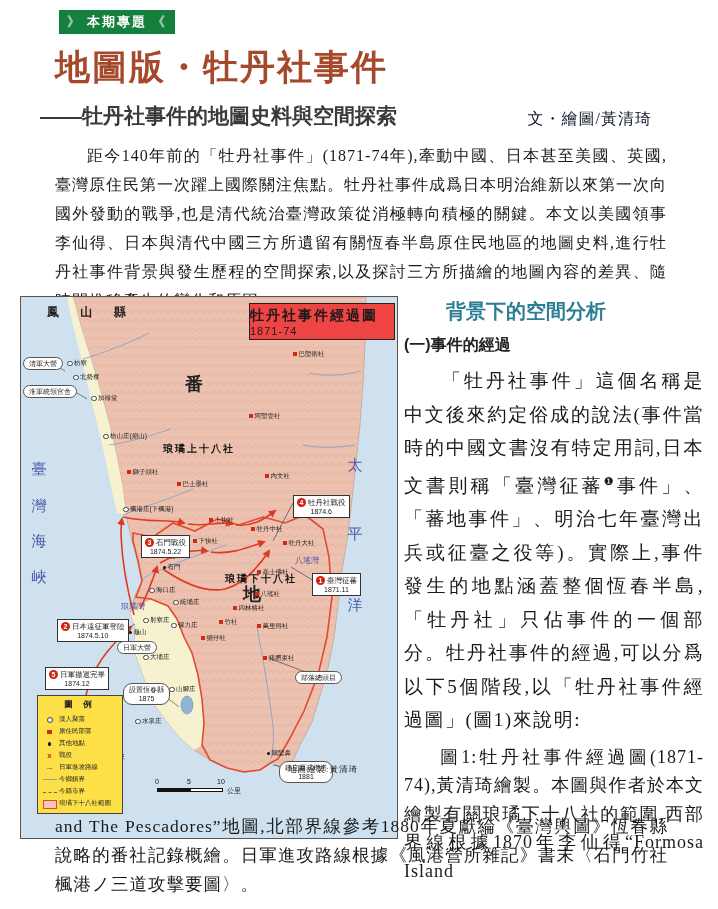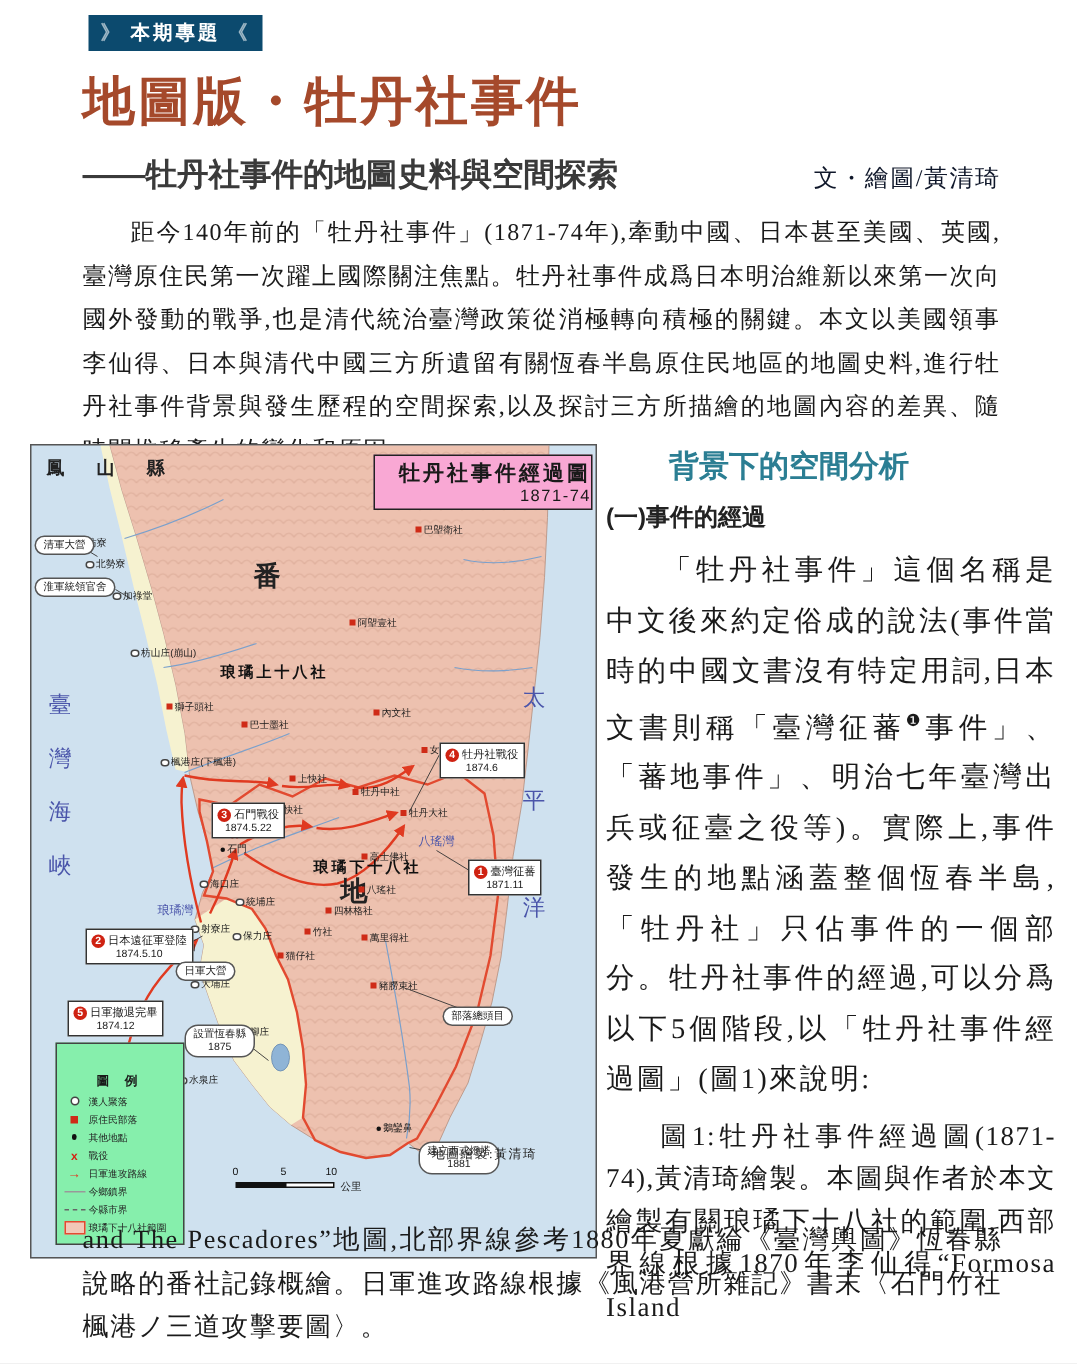--- a/index.html
+++ b/index.html
@@ -1,27 +1,27 @@
 <!DOCTYPE html>
 <html><head>
 <meta charset="utf-8">
 <style>
   html,body{margin:0;padding:0;background:#e8e8e8;}
   .page{position:relative;width:718px;height:909px;background:#ffffff;overflow:hidden;
         font-family:"Liberation Serif","DejaVu Serif",serif;color:#1a1a1a;}
 
   
-  .badge{position:absolute;left:59px;top:10px;background:#0c4a6e;color:#fff;
+  .badge{position:absolute;left:59px;top:10px;background:#15803d;color:#fff;
          font-family:"Liberation Sans",sans-serif;font-size:13px;font-weight:bold;
          padding:3px 8px;letter-spacing:2px;}
   .badge::before{content:"\300B";color:rgba(255,255,255,.6);margin-right:5px;}
   .badge::after{content:"\300A";color:rgba(255,255,255,.6);margin-left:5px;}
   .title{position:absolute;left:55px;top:44px;font-size:35px;font-weight:bold;
          color:#a5492b;letter-spacing:2px;}
-  .subrow{position:absolute;left:55px;top:102px;width:612px;display:flex;
+  .subrow{position:absolute;left:40px;top:102px;width:612px;display:flex;
           justify-content:space-between;align-items:flex-end;}
   .subtitle{font-family:"Liberation Sans",sans-serif;font-size:21px;font-weight:bold;color:#3a3a3a;}
   .byline{font-size:16px;color:#0f172a;letter-spacing:1px;}
 
   .intro{position:absolute;left:55px;top:141px;width:612px;font-size:16px;line-height:29px;
          letter-spacing:1px;text-align:justify;text-indent:2em;}
 
   
   .textcol{position:absolute;left:404px;top:297px;width:300px;}
   .h2{font-family:"Liberation Sans",sans-serif;font-size:20px;font-weight:bold;
@@ -35,29 +35,29 @@
   .capcol{font-size:18px;line-height:28.5px;letter-spacing:1px;text-align:justify;
           text-indent:2em;margin-top:6px;}
   .capfull{position:absolute;left:55px;top:812px;width:613px;font-size:17.5px;
            line-height:29px;letter-spacing:1px;text-align:justify;}
 
   
   .map{position:absolute;left:20px;top:296px;width:378px;height:543px;
        border:1px solid #555;box-sizing:border-box;background:#cfe1ef;
        font-family:"Liberation Sans",sans-serif;}
   .map svg{position:absolute;left:0;top:0;}
-  .mtitle{position:absolute;left:228px;top:6px;width:144px;background:#f9a8d4;
-          border:1.5px solid #222;text-align:right;padding:3px 0 2px;}
+  .mtitle{position:absolute;left:228px;top:6px;width:144px;background:#ef4444;
+          border:1.5px solid #222;text-align:left;padding:3px 0 2px;}
   .mtitle .t1{font-family:"Liberation Serif",serif;font-size:14px;font-weight:bold;letter-spacing:2px;}
   .mtitle .t2{font-size:11px;letter-spacing:1px;}
   .sealab{position:absolute;writing-mode:vertical-rl;color:#4a55aa;font-size:15px;}
   .sea-l{left:8px;top:152px;letter-spacing:36px;}
   .sea-r{left:324px;top:148px;letter-spacing:70px;}
 
-  .ml{position:absolute;white-space:nowrap;font-size:6.5px;color:#1a1a1a;line-height:7.5px;}
+  .ml{position:absolute;white-space:nowrap;font-size:6.5px;color:#1a1a1a;line-height:7.5px;margin-left:16px;}
   .county{font-size:12px;font-weight:bold;letter-spacing:9px;color:#222;}
   .big{font-size:18px;font-weight:bold;color:#222;}
   .tregion{font-size:10px;font-weight:bold;letter-spacing:2px;color:#111;}
   .water{color:#4a55aa;font-size:8px;}
   .plain{font-size:7px;color:#222;}
   .battle{color:#d42313;font-weight:bold;font-size:9px;}
   .lab::before{content:"";display:inline-block;vertical-align:middle;margin-right:1.5px;}
   .s-han::before{width:3.5px;height:3.5px;border:0.8px solid #444;border-radius:50%;background:#fff;}
   .s-ab::before{width:4px;height:4px;background:#cf2b17;}
   .s-dot::before{width:3px;height:3px;border-radius:50%;background:#111;}
@@ -65,22 +65,22 @@
   .ev{position:absolute;background:#fff;border:1px solid #333;padding:1.5px 3px;
       font-size:7.5px;text-align:center;white-space:nowrap;line-height:9px;}
   .ev .n{display:inline-block;width:9px;height:9px;line-height:9px;border-radius:50%;
          background:#cf2212;color:#fff;font-size:7px;font-weight:bold;margin-right:2px;}
   .ev .d{display:block;font-size:7px;}
 
   .oc{position:absolute;background:#fff;border:1px solid #555;border-radius:9px;
       font-size:7px;padding:1px 5px;text-align:center;white-space:nowrap;line-height:9px;}
   .oc .d{display:block;font-size:7px;}
 
-  .legend{position:absolute;left:16px;top:398px;width:86px;background:#86efac;
-          border:1px solid #444;padding:19px 4px 4px;box-sizing:border-box;}
+  .legend{position:absolute;left:16px;top:398px;width:86px;background:#fde047;
+          border:1px solid #444;padding:3px 4px 4px;box-sizing:border-box;}
   .legend .lt{text-align:center;font-size:8.5px;font-weight:bold;letter-spacing:4px;margin-bottom:2px;}
   .lrow{font-size:6.5px;line-height:11.5px;white-space:nowrap;color:#222;}
   .ls{display:inline-block;width:15px;text-align:center;margin-right:2px;vertical-align:middle;}
   .ls i{display:inline-block;vertical-align:middle;}
   .ls-han i{width:4px;height:4px;border:0.8px solid #444;border-radius:50%;background:#fff;}
   .ls-ab i{width:4.5px;height:4.5px;background:#cf2b17;}
   .ls-dot i{width:3.5px;height:3.5px;border-radius:50%;background:#111;}
   .ls-battle{color:#d42313;font-weight:bold;font-size:8px;}
   .ls-arrow{color:#e03a21;font-weight:bold;font-size:9px;}
   .ls-line i{width:14px;height:1px;background:#999;}

